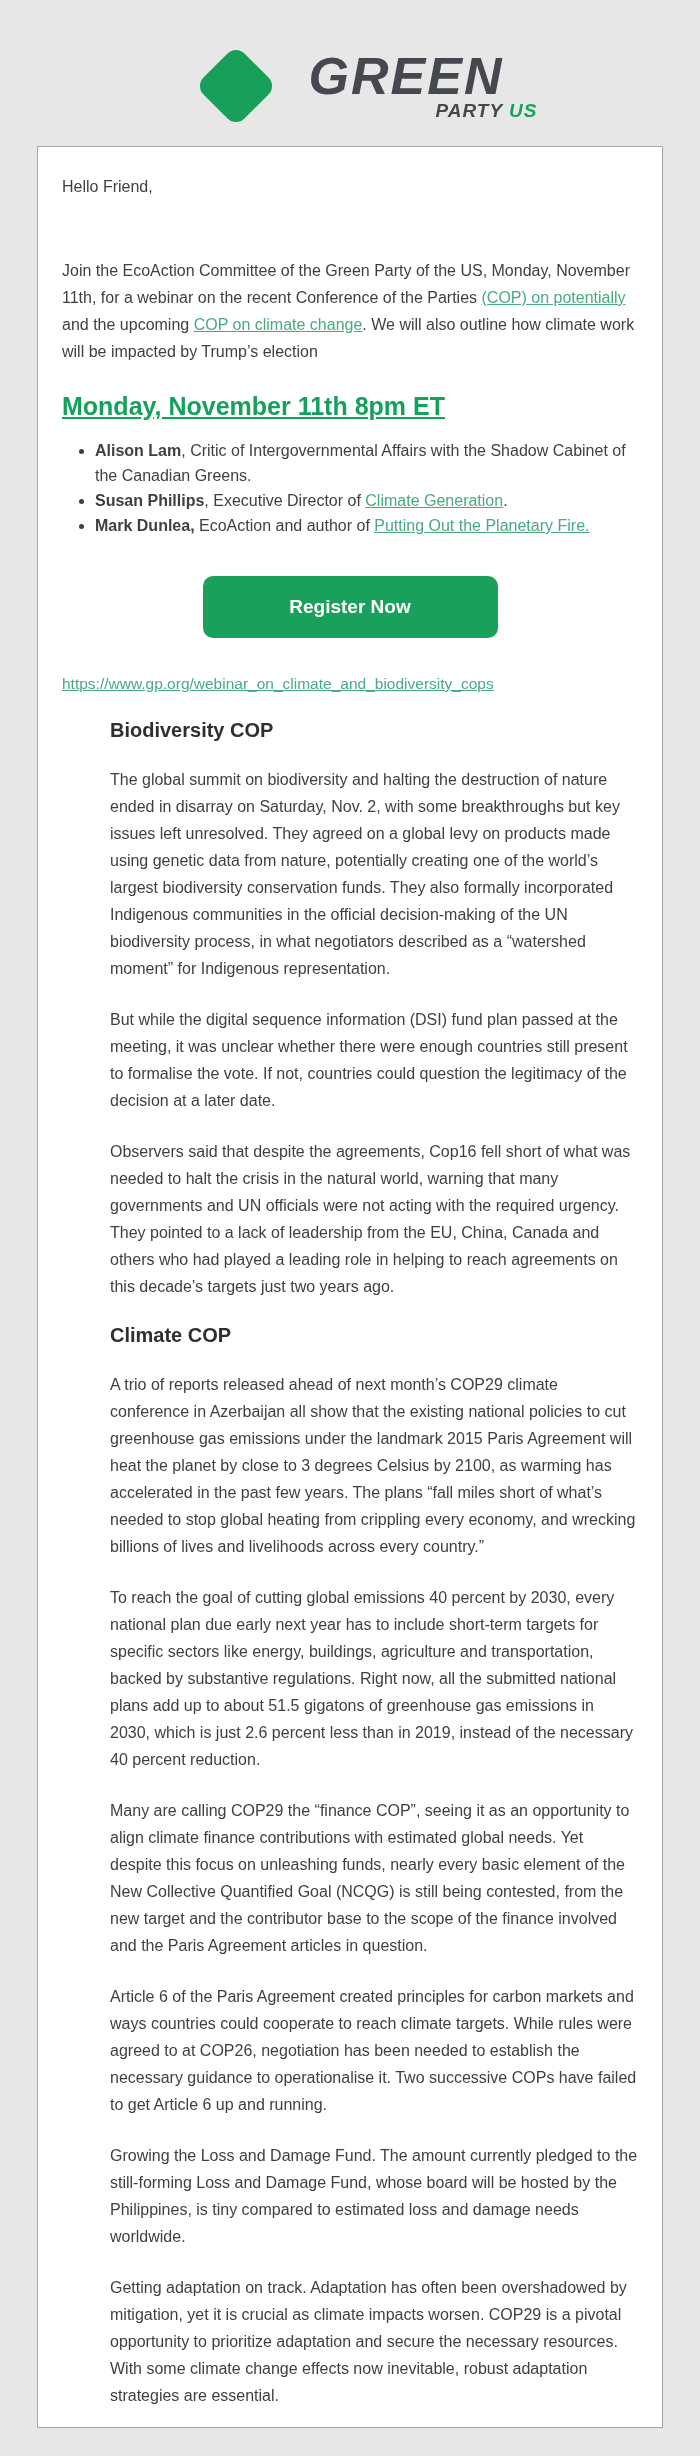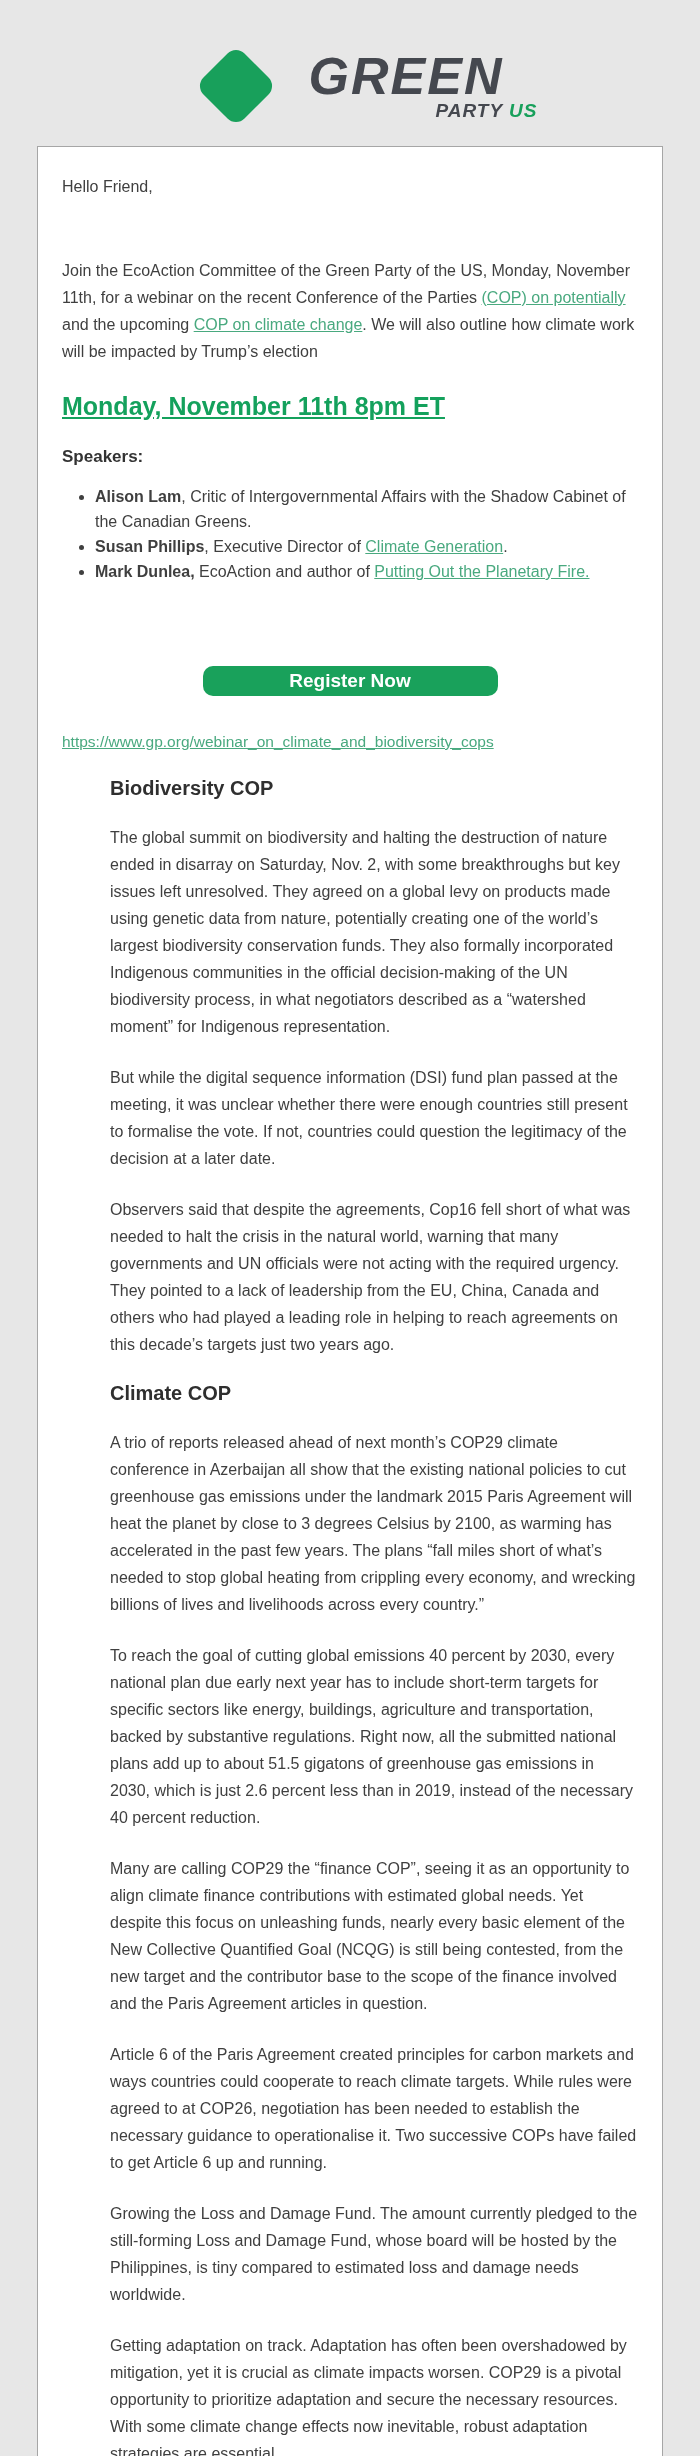--- a/index.html
+++ b/index.html
@@ -69,30 +69,29 @@
     text-decoration: underline;
   }
   .speakers-label { margin: 26px 0 0; font-size: 17px; font-weight: bold; color: #333; }
   .speakers { margin: 17px 0 0; padding-left: 33px; font-size: 16px; line-height: 25px; }
   .speakers li { margin: 0; }
 
   .btn-row { text-align: center; margin-top: 38px; }
   .register-btn {
     display: inline-block;
     width: 295px;
-    padding: 4px 0;
+    padding: 20px 0;
     background: #19a15b;
     color: #ffffff;
     font-size: 19px;
     font-weight: bold;
     text-align: center;
     border-radius: 10px;
     cursor: pointer;
     text-decoration: none;
-    margin-top: 44px;
   }
   .webinar-link-row { margin: 37px 0 8px; font-size: 15.5px; }
 
   
   .quote { margin: 26px 0 0 48px; }
   .quote h3 { font-size: 20px; font-weight: bold; color: #2f2f2f; margin: 24px 0 0; }
   .quote h3.gap-top { }
   .quote p { font-size: 16px; line-height: 27px; margin: 24px 0 0; color: #3f3f3f; }
 </style>
 </head>
@@ -109,21 +108,20 @@
 </div>
 
 <div class="card">
 
   <p class="greeting">Hello Friend,</p>
 
   <p class="intro"><span>Join the EcoAction Committee of the Green Party of the US, Monday, November 11th, for a webinar on the recent Conference of the Parties </span><a class="glink">(COP) on potentially</a><span> and the upcoming </span><a class="glink">COP on climate change</a><span>. We will also outline how climate work will be impacted by Trump’s election</span></p>
 
   <h1 class="event-heading">Monday, November 11th 8pm ET</h1>
 
-  <h2 class="speakers-label">Speakers:</h2>
 
   <ul class="speakers">
     <li><strong>Alison Lam</strong><span>, Critic of Intergovernmental Affairs with the Shadow Cabinet of the Canadian Greens.</span></li>
     <li><strong>Susan Phillips</strong><span>, Executive Director of </span><a class="glink">Climate Generation</a><span>.</span></li>
     <li><strong>Mark Dunlea,</strong><span> EcoAction and author of </span><a class="glink">Putting Out the Planetary Fire.</a></li>
   </ul>
 
   <div class="btn-row">
     <a class="register-btn">Register Now</a>
   </div>

